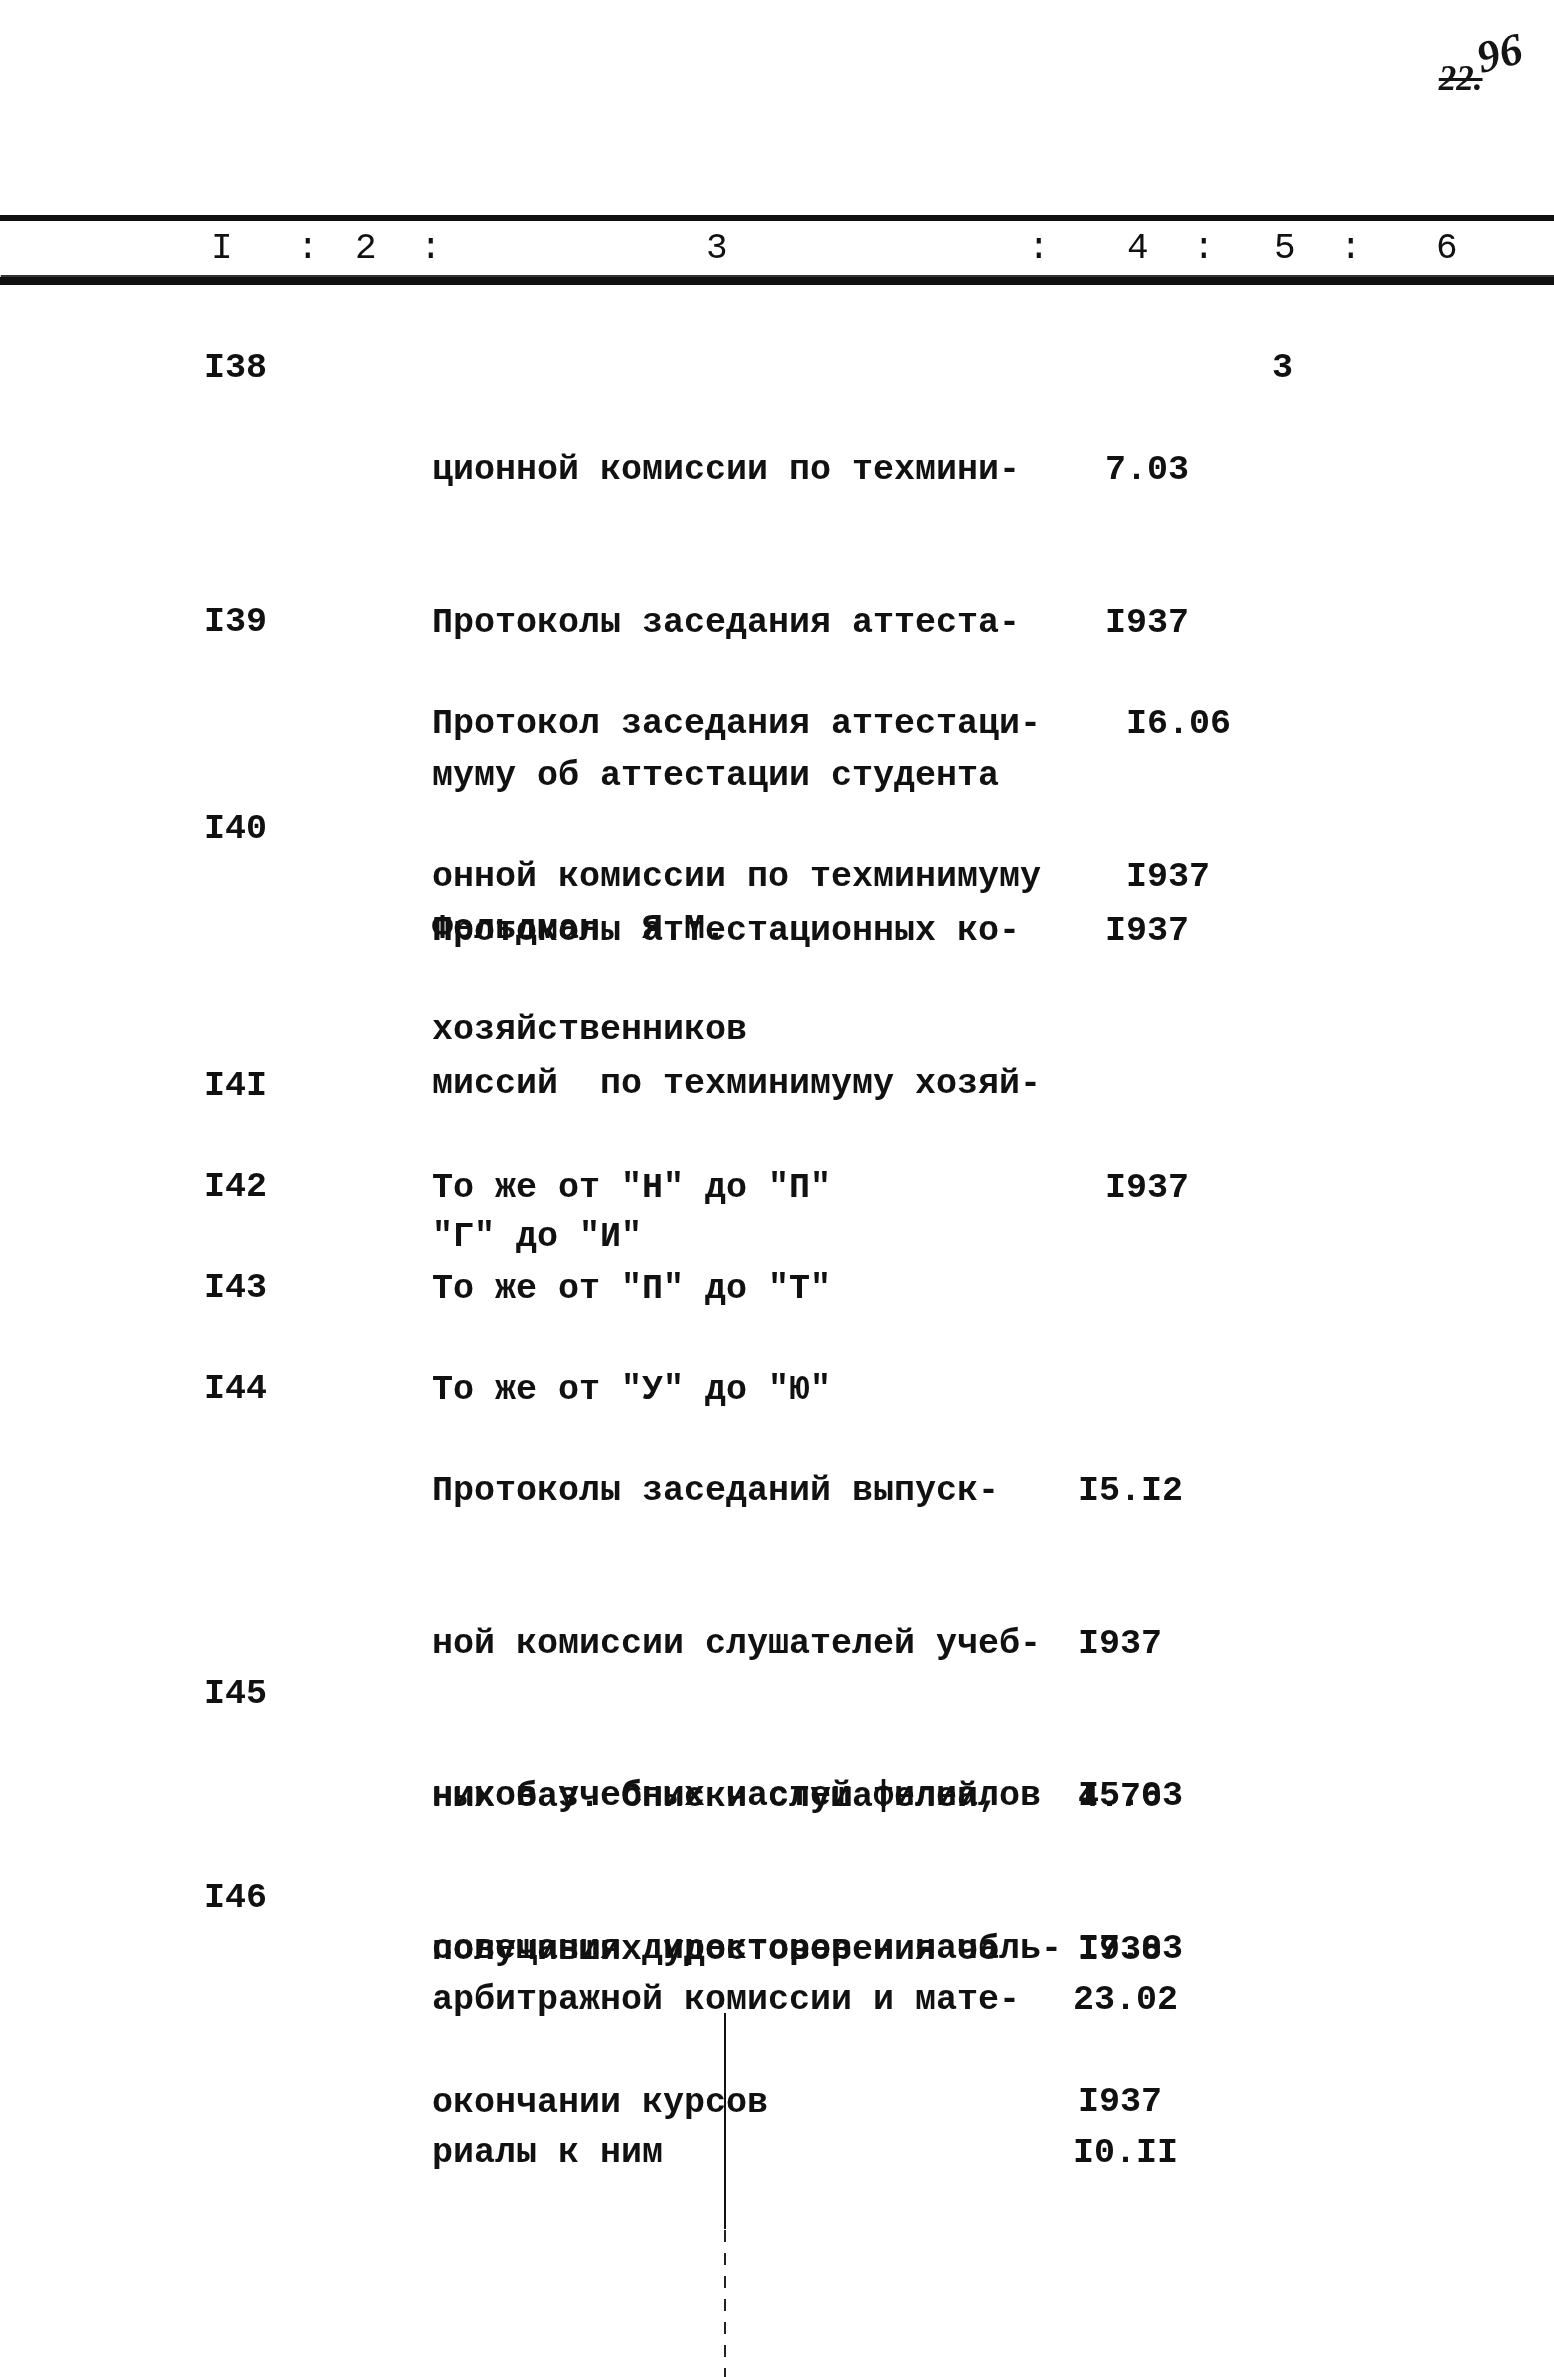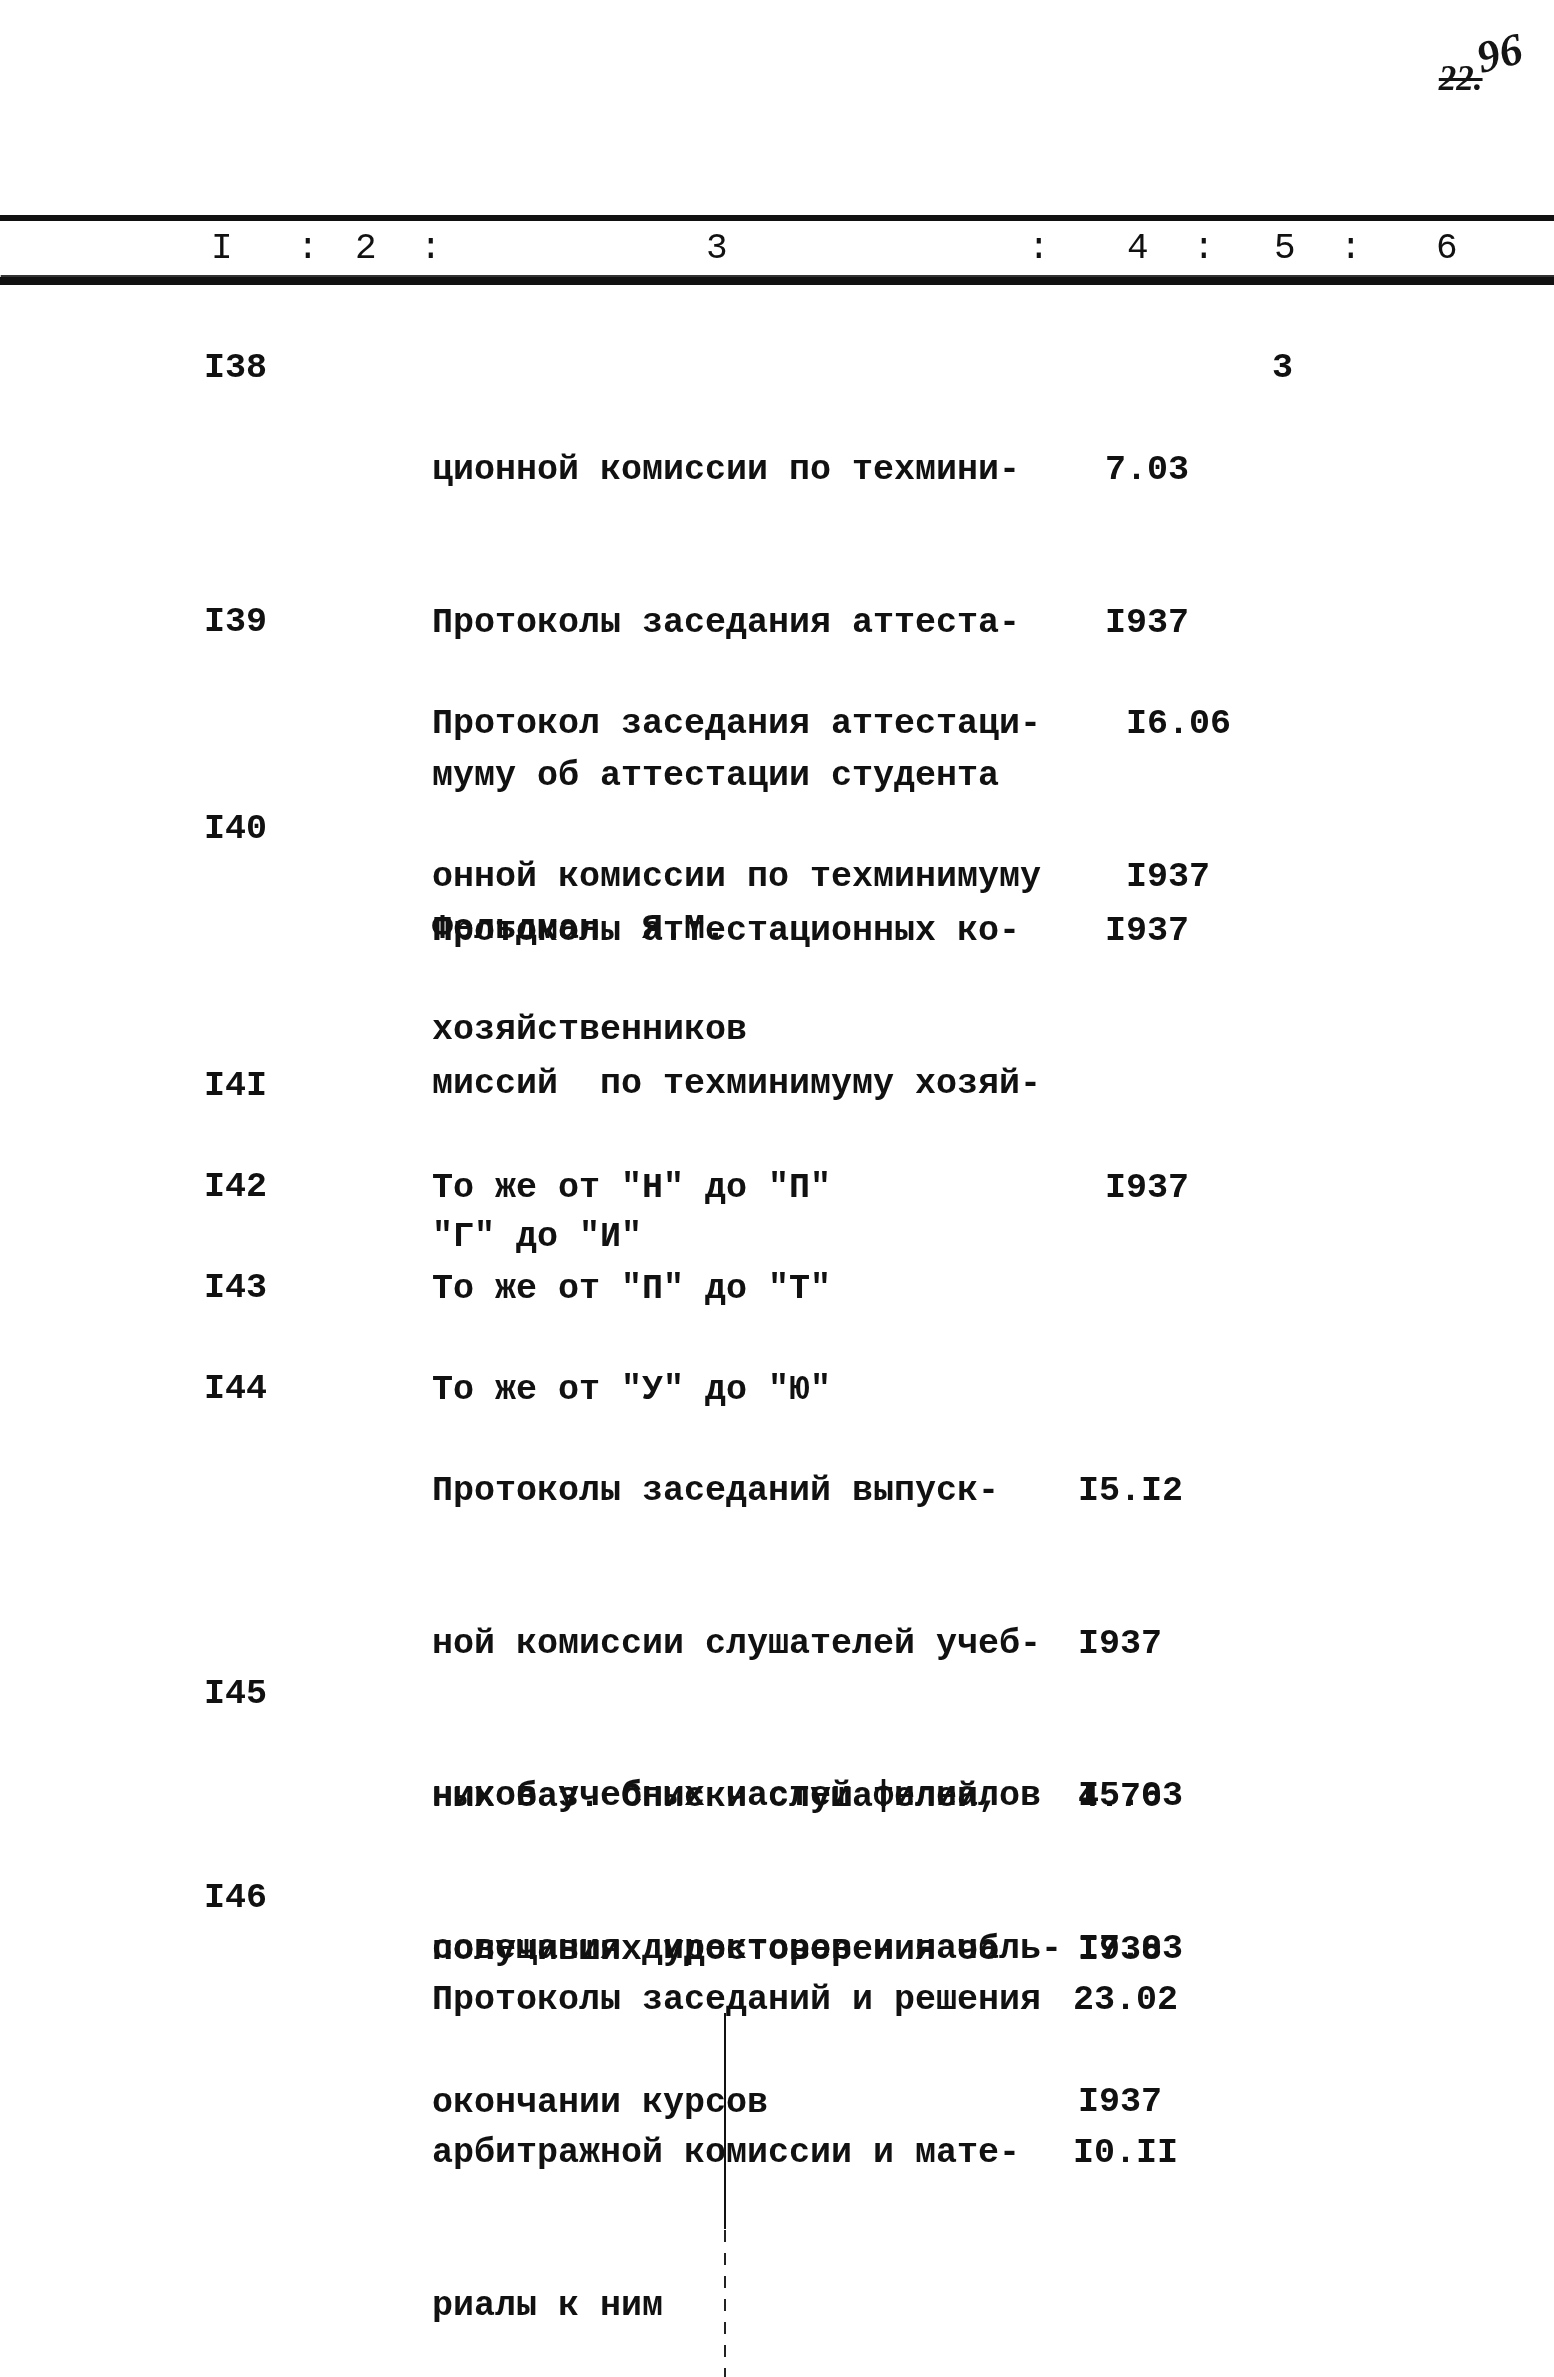--- a/index.html
+++ b/index.html
@@ -238,21 +238,20 @@
     <div class="dates">
       <div>I5.03</div>
       <div>I7.03</div>
       <div>I937</div>
     </div>
   </div>
 
   <div class="entry" style="top:1873px">
     <span class="num">I46</span>
     <div class="title">
-      <div>Протоколы заседаний и решения</div>
       <div>арбитражной комиссии и мате-</div>
       <div>риалы к ним</div>
     </div>
     <div class="dates" style="left:1073px">
       <div>23.02</div>
       <div>I0.II</div>
       <div style="height:15px"></div>
       
     </div>
   </div>

